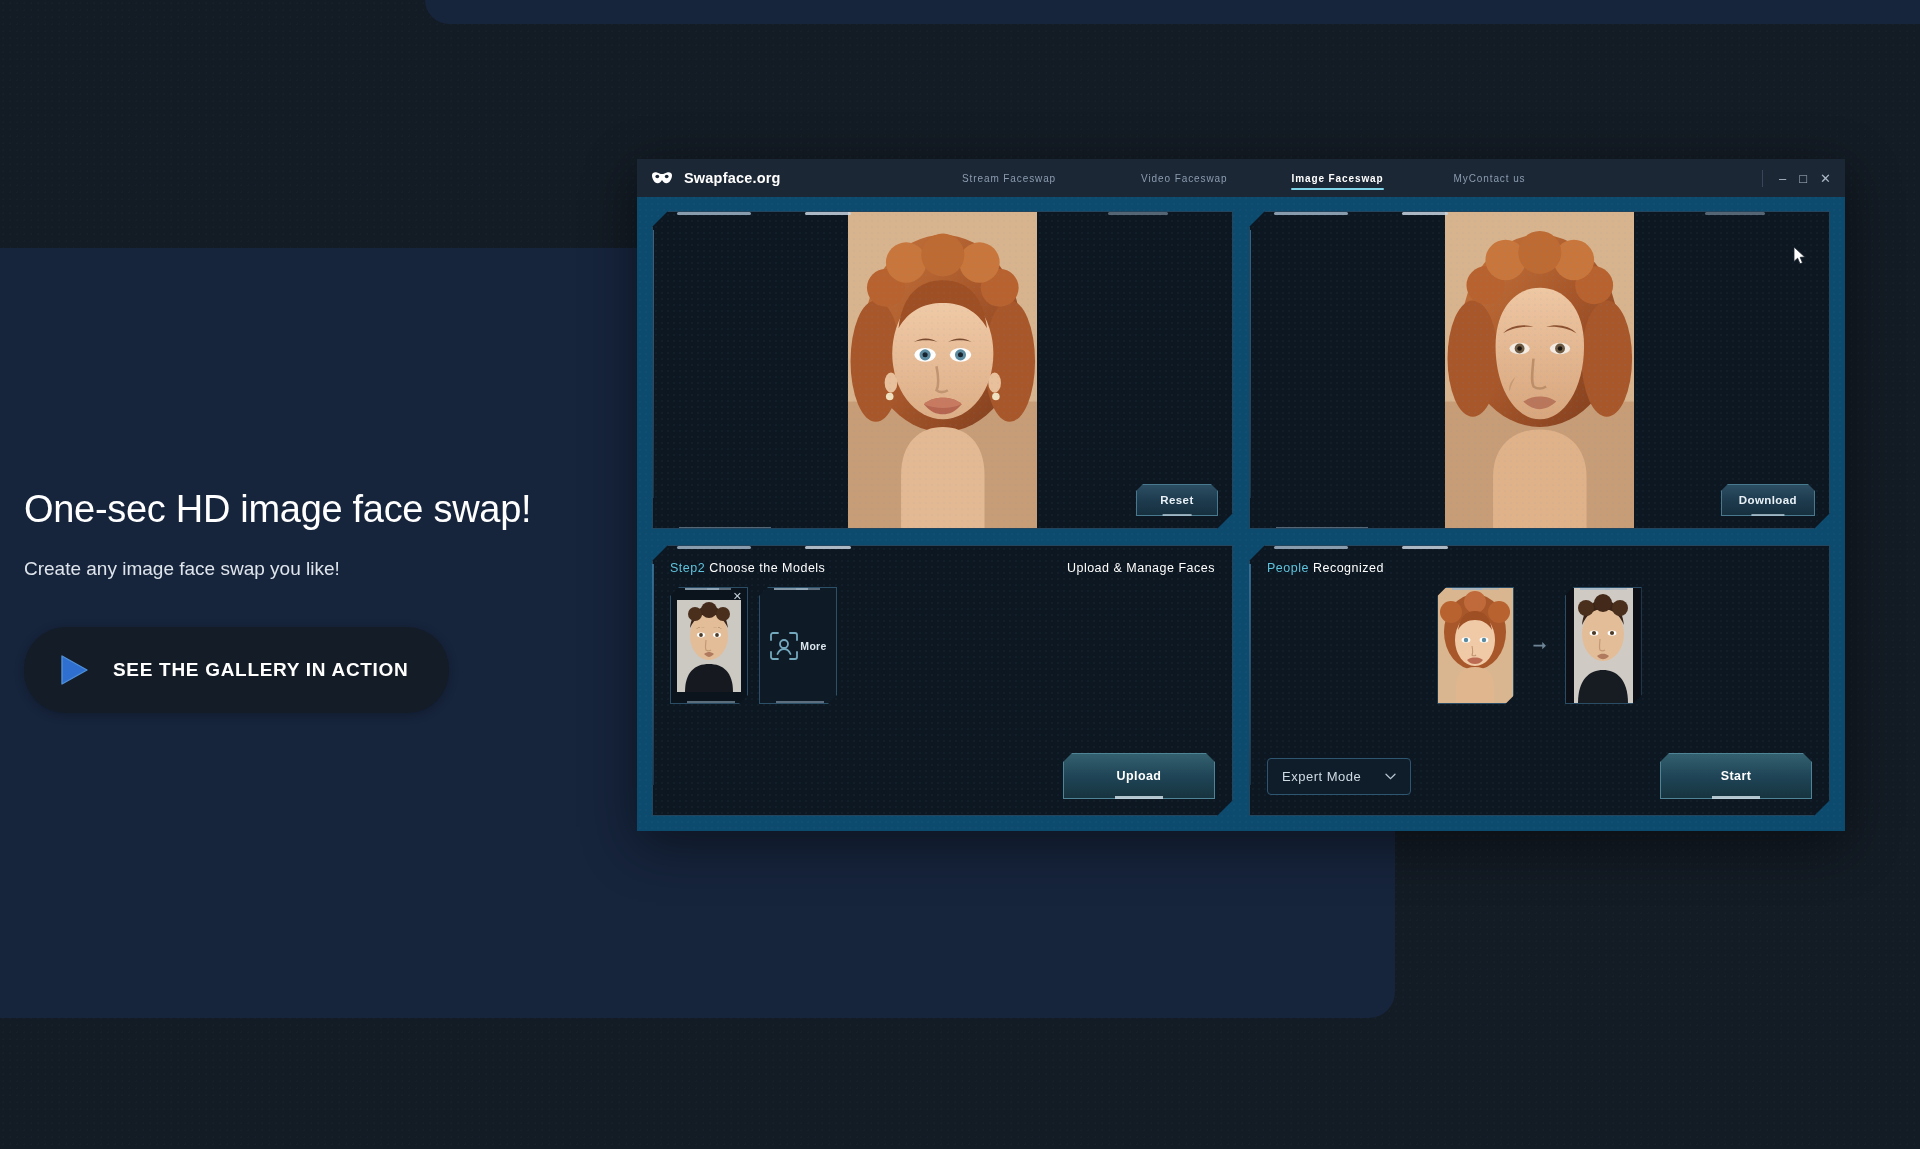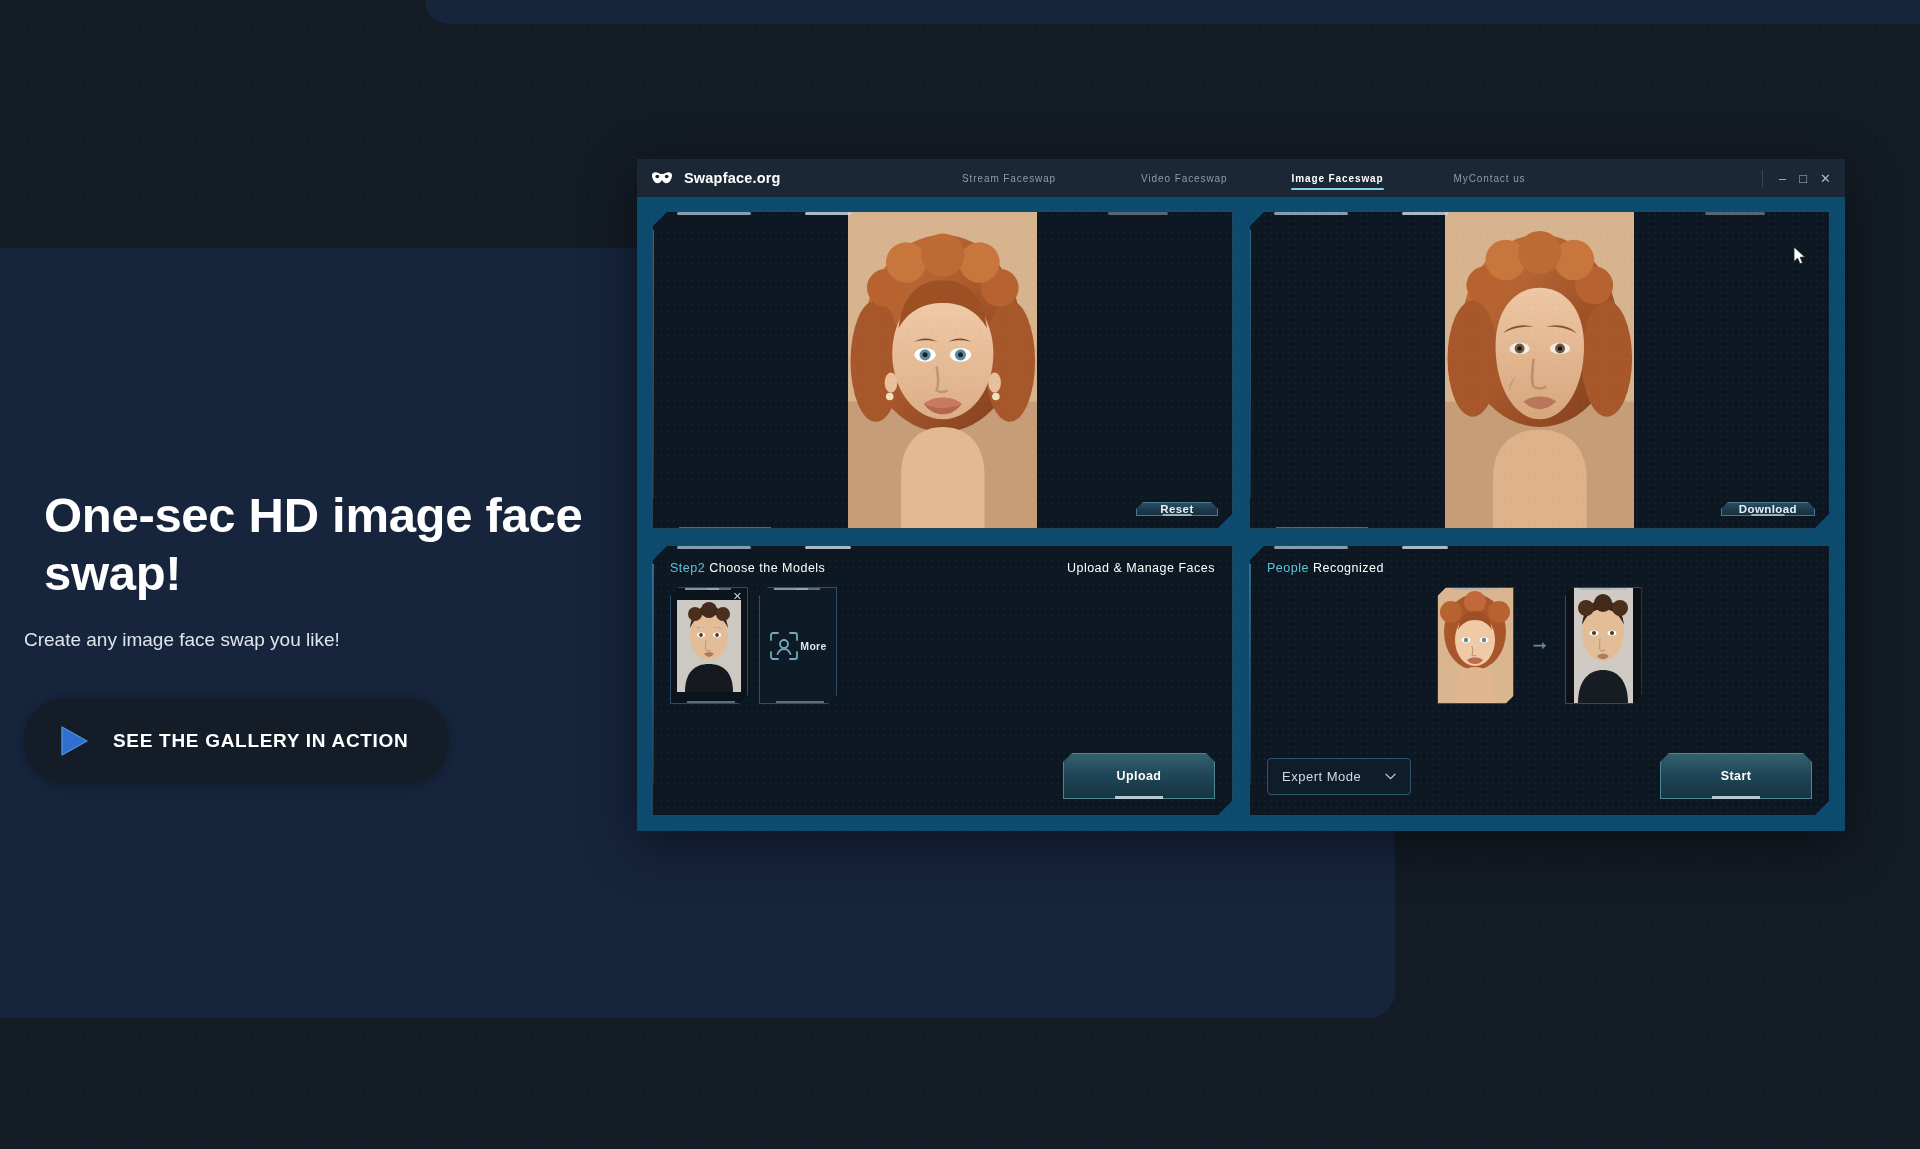--- a/index.html
+++ b/index.html
@@ -22,23 +22,22 @@
   .bg-texture {
     position:absolute; inset:0;
     background-image:radial-gradient(rgba(120,160,200,.035) 1px, transparent 1px);
     background-size:7px 7px;
     pointer-events:none;
   }
 
   
   .hero { position:absolute; left:24px; top:487px; width:620px; z-index:5; }
   .hero h1 {
-    font-size:49px; line-height:1.18; font-weight:bold; color:#ffffff;
+    font-size:38px; line-height:1.18; font-weight:normal; color:#ffffff;
     letter-spacing:-.3px;
-    margin-left:20px;
   }
   .hero .sub { margin-top:26px; font-size:19px; color:#dfe5ec; }
   .cta {
     margin-top:47px; display:inline-flex; align-items:center; gap:22px;
     background:#141c27; border-radius:42px;
     padding:26px 40px 26px 33px; cursor:pointer;
     box-shadow:0 2px 10px rgba(0,0,0,.25);
   }
   .cta-play { width:34px; height:34px; flex:none; }
   .cta-label {
@@ -113,21 +112,21 @@
   .edge-l { position:absolute; left:-1px; top:18px; bottom:30px; width:2px;
             background:linear-gradient(#3d7ba3,#1d3d55); opacity:.8; }
   .edge-b { position:absolute; bottom:-1px; left:26px; width:92px; height:2px;
             background:#8fa6b8; opacity:.55; }
 
   
   .preview { display:flex; align-items:center; justify-content:center; overflow:hidden; }
   .portrait { height:100%; display:block; }
   .pv-btn {
     position:absolute; bottom:12px; right:14px;
-    min-width:82px; padding:0 17px;
+    min-width:82px; padding:9px 17px;
     font-size:11.5px; font-weight:bold; color:#e9f1f6; letter-spacing:.4px;
     text-align:center; cursor:pointer;
     background:linear-gradient(180deg,#2c4e63 0%,#1d3a4d 55%,#16303f 100%);
     border:1px solid #49798f;
     clip-path:polygon(7px 0,calc(100% - 7px) 0,100% 7px,100% 100%,0 100%,0 7px);
   }
   .pv-btn::after {
     content:""; position:absolute; left:50%; transform:translateX(-50%);
     bottom:-1px; width:36%; height:2px; background:#b9cdd9; opacity:.75;
   }

